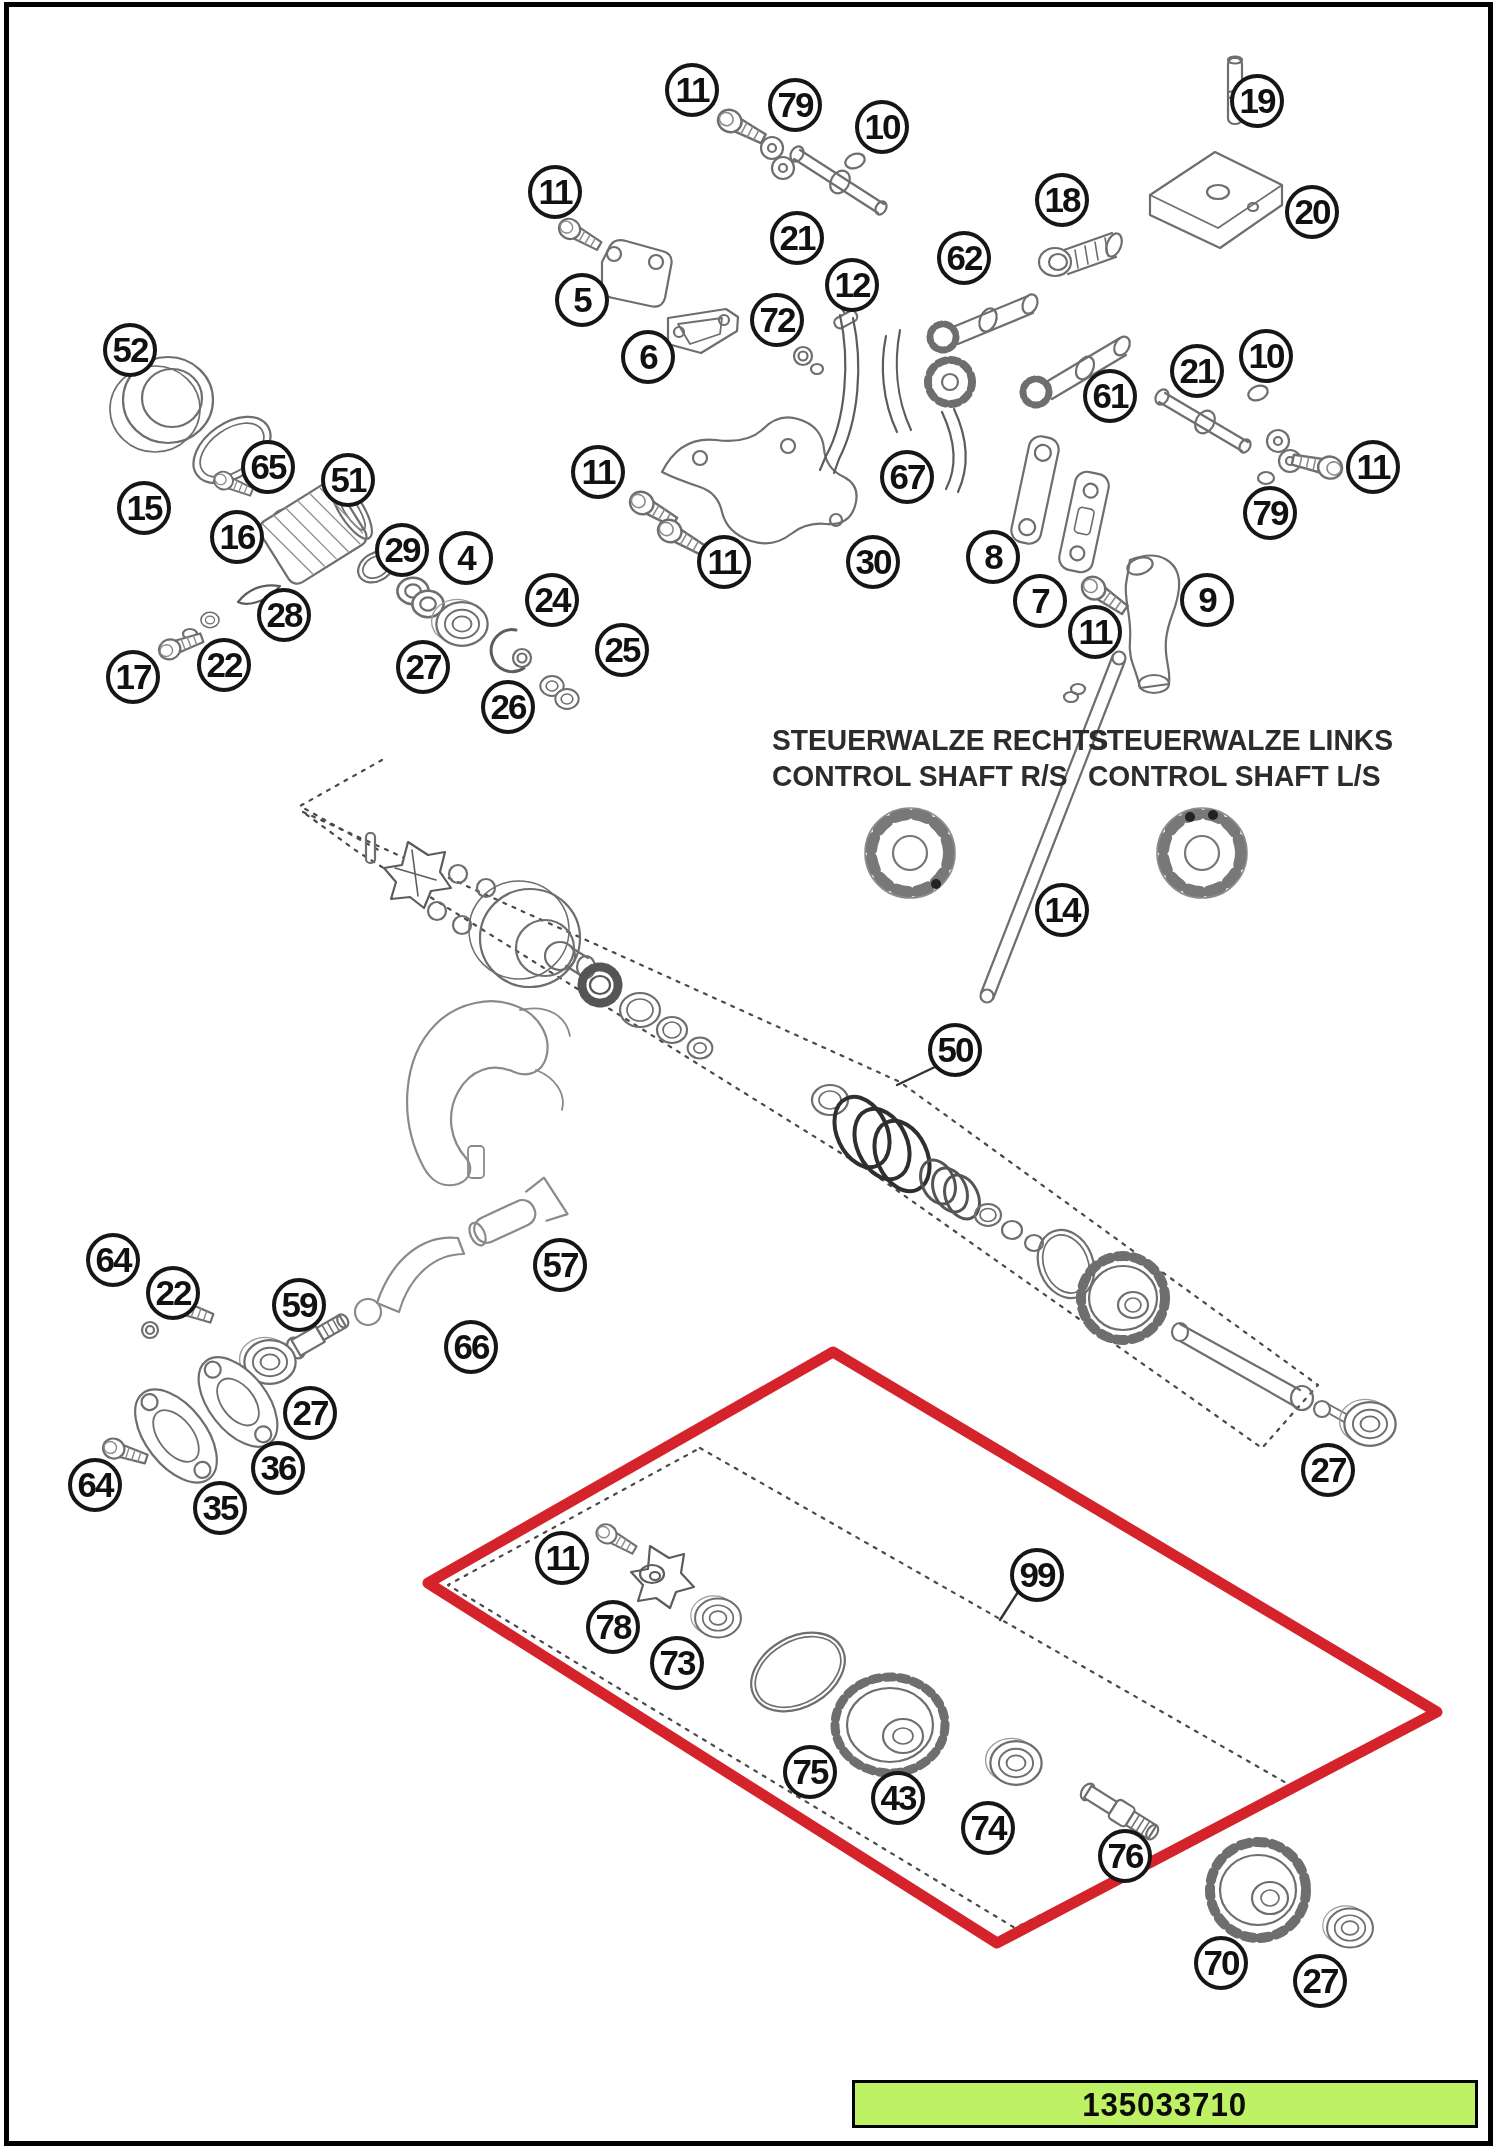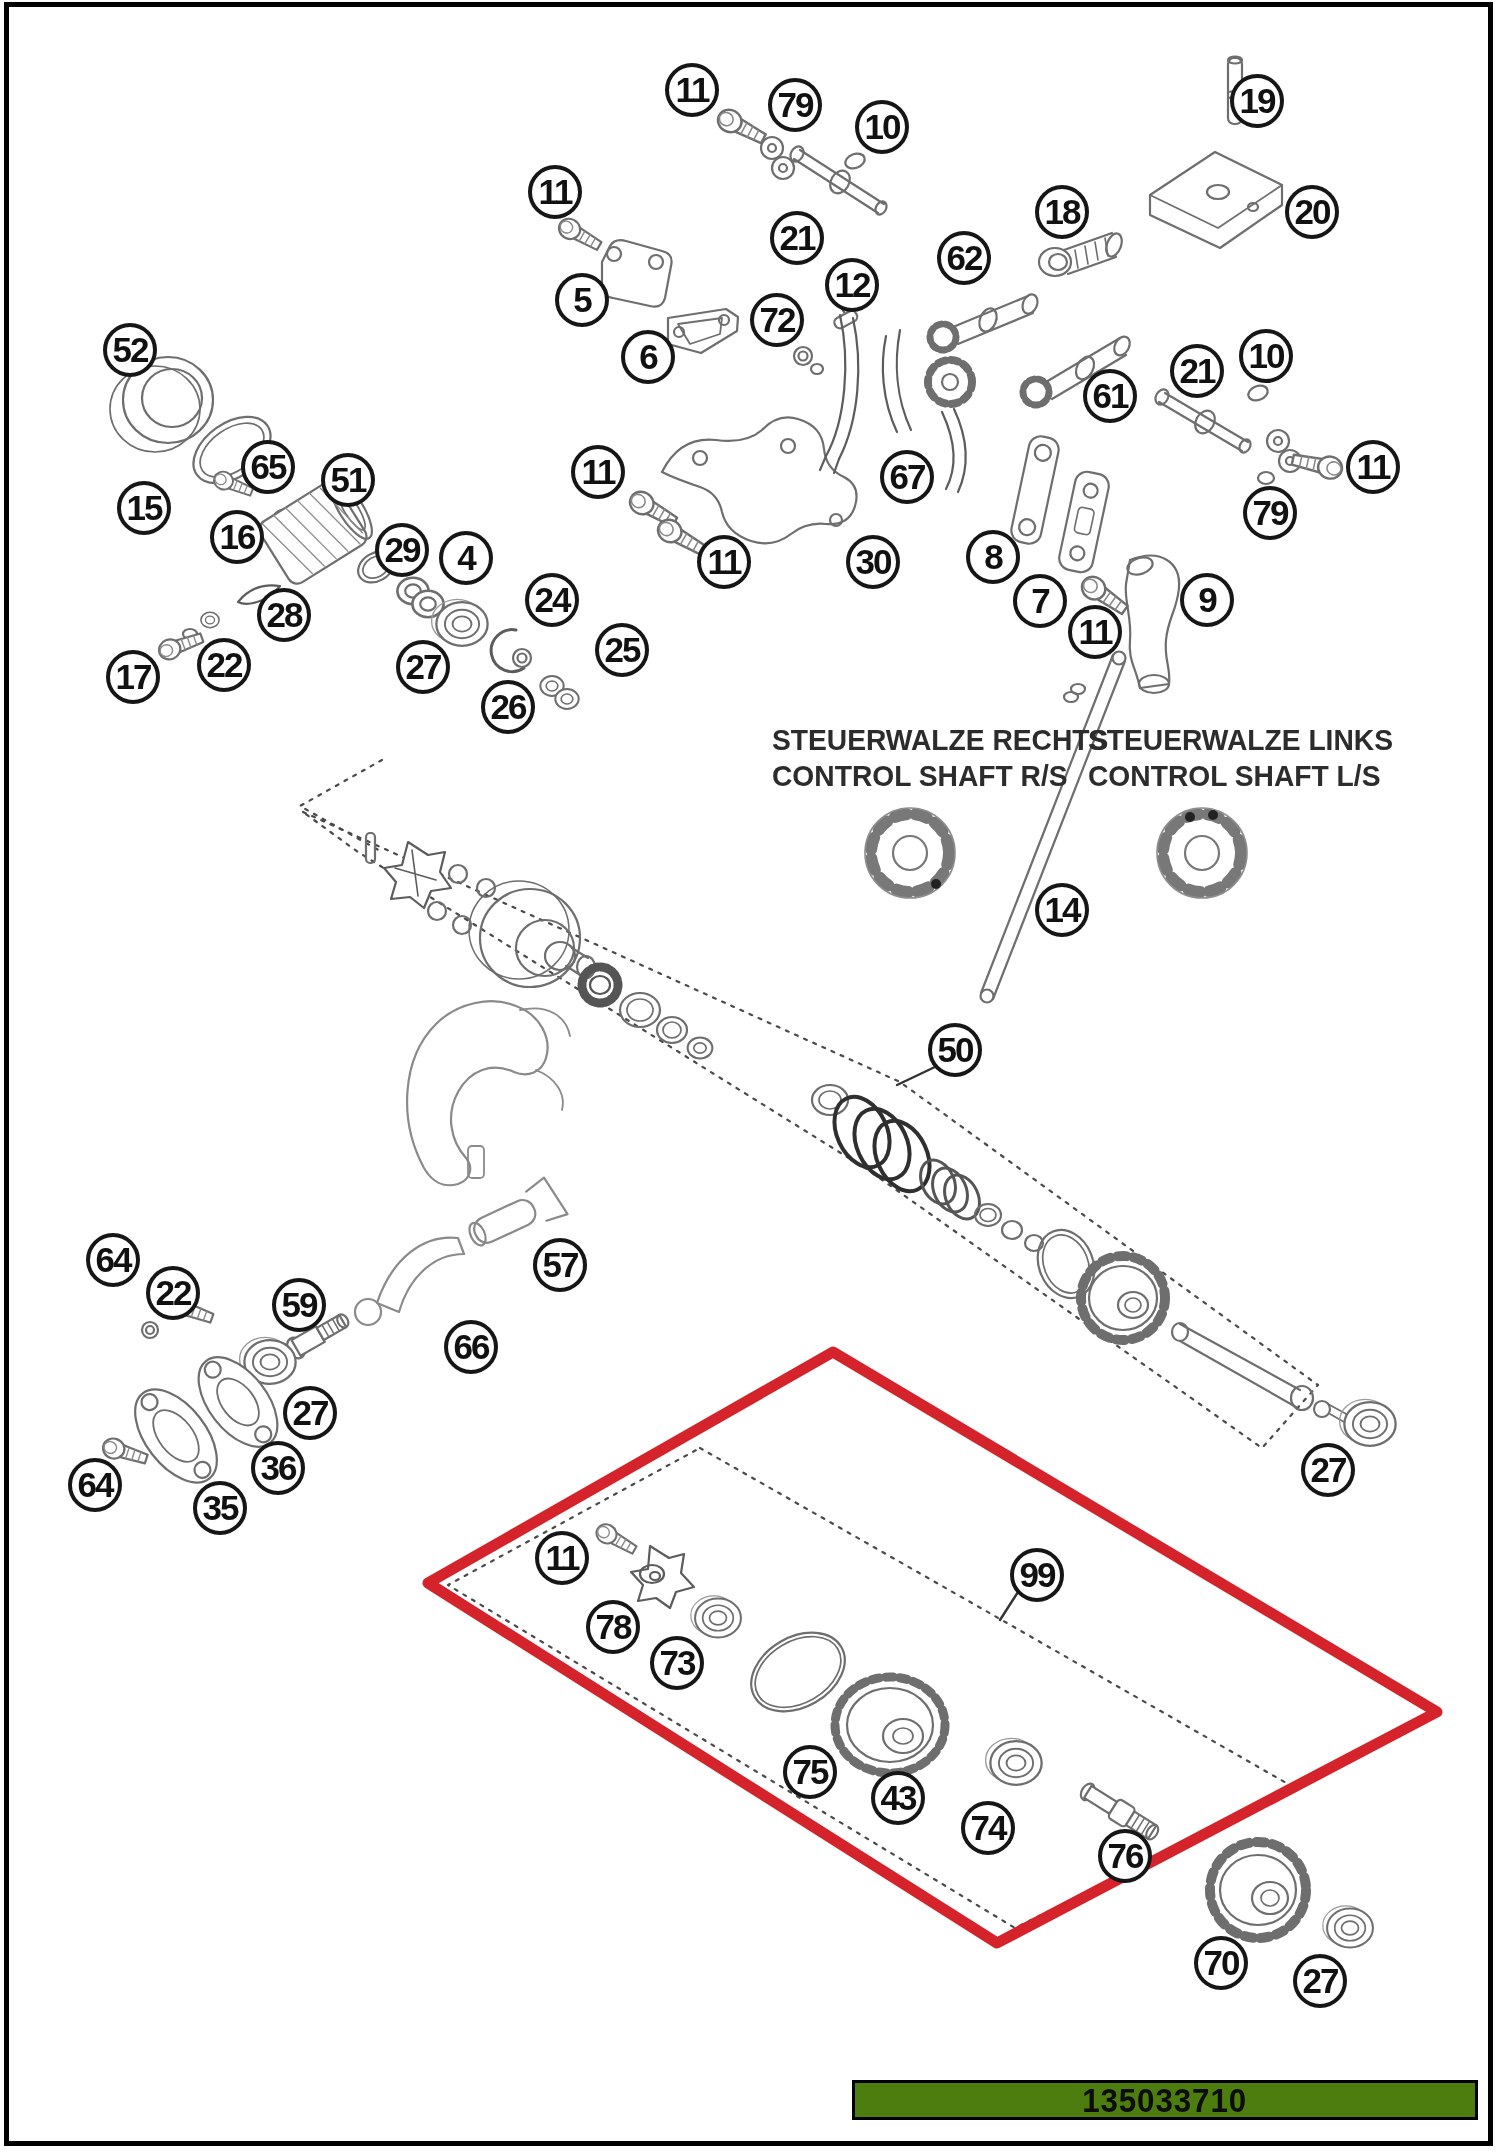--- a/index.html
+++ b/index.html
@@ -7,22 +7,22 @@
   .page{position:relative;width:1504px;height:2154px;background:#fff;}
   .frame{position:absolute;left:4px;top:2px;width:1489px;height:2144px;border:5px solid #000;
     box-sizing:border-box;pointer-events:none;}
   .art{position:absolute;left:0;top:0;width:1504px;height:2154px;}
   .callout{position:absolute;width:54px;height:54px;box-sizing:border-box;border:4.5px solid #161616;
     border-radius:50%;background:#fff;display:flex;align-items:center;justify-content:center;
     font-size:35px;font-weight:bold;color:#111;letter-spacing:-2px;transform:translate(-50%,-50%);
     z-index:5;}
   .shaft-label{position:absolute;font-weight:bold;font-size:30px;line-height:36px;color:#2c2c2c;
     transform:scaleX(0.94);transform-origin:left top;white-space:nowrap;z-index:4;}
-  .pn-box{position:absolute;left:852px;top:2080px;width:626px;height:40px;border:3px solid #000;
-    box-sizing:border-box;background:#4d7c0f;display:flex;align-items:center;justify-content:center;z-index:6;}
+  .pn-box{position:absolute;left:852px;top:2080px;width:626px;height:48px;border:3px solid #000;
+    box-sizing:border-box;background:#bef264;display:flex;align-items:center;justify-content:center;z-index:6;}
   .pn-text{font-weight:bold;font-size:34px;color:#0c0c0c;letter-spacing:1px;transform:scaleX(0.92);}
 </style>
 </head>
 <body>
 
 <div class="page">
 
   <svg class="art" viewBox="0 0 1504 2154" fill="none" stroke-linecap="round" stroke-linejoin="round">
     <defs>
       <g id="sym-bolt">
@@ -392,21 +392,21 @@
 
   <div>
       <div class="callout" style="left: 692px; top: 90px;">11</div>
       <div class="callout" style="left: 795px; top: 105px;">79</div>
       <div class="callout" style="left: 882px; top: 127px;">10</div>
       <div class="callout" style="left: 1257px; top: 101px;">19</div>
       <div class="callout" style="left: 1312px; top: 212px;">20</div>
       <div class="callout" style="left: 555px; top: 192px;">11</div>
       <div class="callout" style="left: 797px; top: 238px;">21</div>
       <div class="callout" style="left: 852px; top: 285px;">12</div>
-      <div class="callout" style="left: 1062px; top: 212px;">18</div>
+      <div class="callout" style="left: 1062px; top: 200px;">18</div>
       <div class="callout" style="left: 964px; top: 258px;">62</div>
       <div class="callout" style="left: 582px; top: 300px;">5</div>
       <div class="callout" style="left: 777px; top: 320px;">72</div>
       <div class="callout" style="left: 648px; top: 357px;">6</div>
       <div class="callout" style="left: 130px; top: 350px;">52</div>
       <div class="callout" style="left: 268px; top: 447px; margin-top: 20px;">65</div>
       <div class="callout" style="left: 144px; top: 508px;">15</div>
       <div class="callout" style="left: 237px; top: 537px;">16</div>
       <div class="callout" style="left: 348px; top: 480px;">51</div>
       <div class="callout" style="left: 402px; top: 522px; margin-top: 28px;">29</div>

